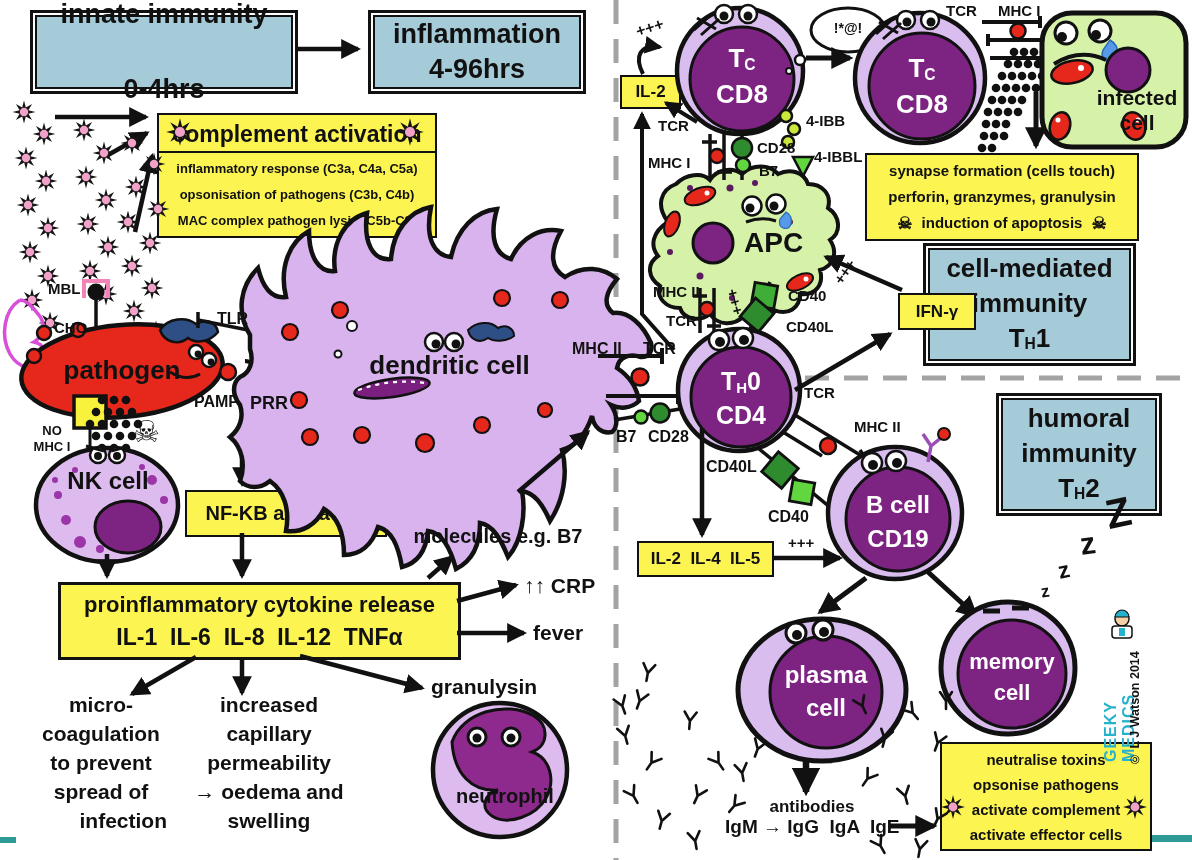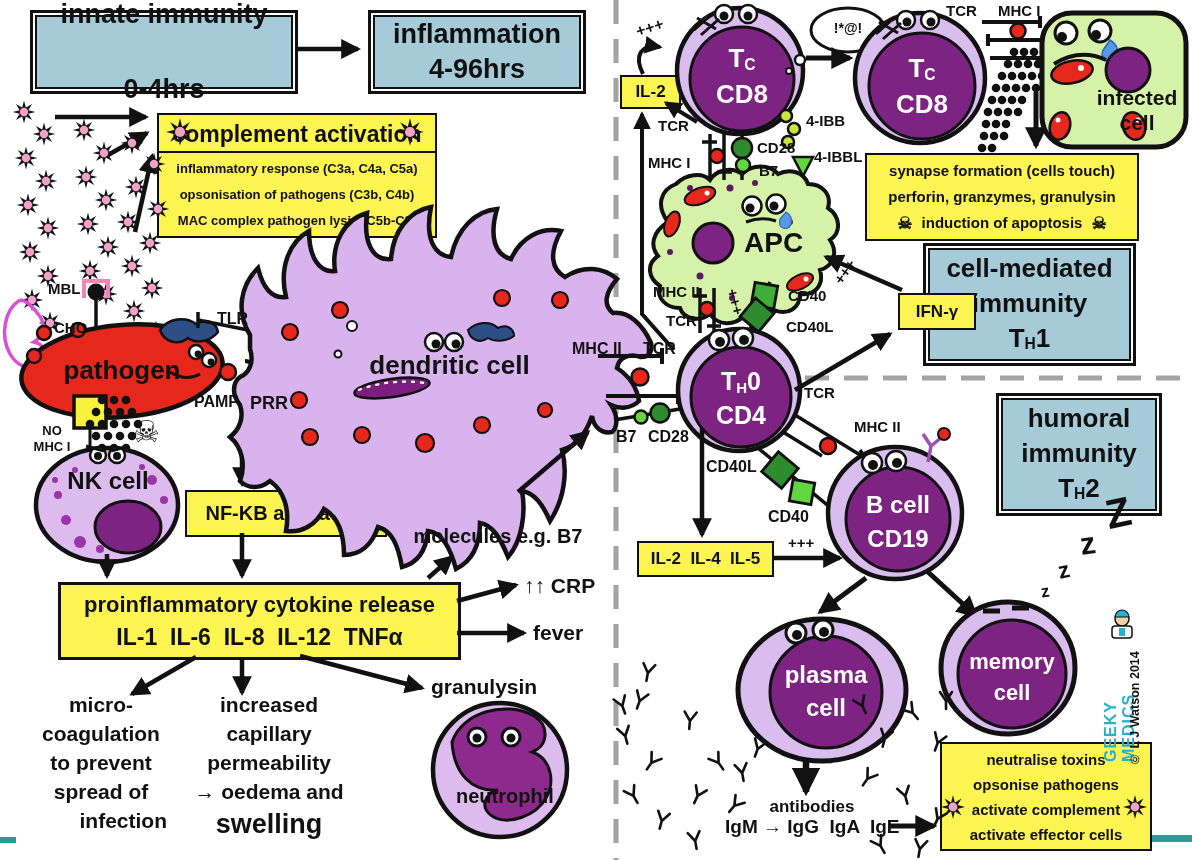--- a/index.html
+++ b/index.html
@@ -563,21 +563,21 @@
     <span class="lbl ctr" style="left:35px;top:694px;width:132px;font-size:21px;">micro-</span>
     <span class="lbl ctr" style="left:35px;top:723px;width:132px;font-size:21px;">coagulation</span>
     <span class="lbl ctr" style="left:35px;top:752px;width:132px;font-size:21px;">to prevent</span>
     <span class="lbl ctr" style="left:35px;top:781px;width:132px;font-size:21px;">spread of</span>
     <span class="lbl ctr" style="left:35px;top:810px;width:132px;font-size:21px;text-align:right;">infection</span>
 
     <span class="lbl ctr" style="left:198px;top:694px;width:142px;font-size:21px;">increased</span>
     <span class="lbl ctr" style="left:198px;top:723px;width:142px;font-size:21px;">capillary</span>
     <span class="lbl ctr" style="left:198px;top:752px;width:142px;font-size:21px;">permeability</span>
     <span class="lbl ctr" style="left:190px;top:781px;width:158px;font-size:21px;">→ oedema and</span>
-    <span class="lbl ctr" style="left:198px;top:810px;width:142px;font-size:27px;">swelling</span>
+    <span class="lbl ctr" style="left:198px;top:810px;width:142px;font-size:21px;">swelling</span>
 
     <span class="lbl ctr" style="left:456px;top:754px;width:90px;font-size:20px;margin-top:32px;">neutrophil</span>
 
     <span class="lbl" style="left:636px;top:20px;font-size:16px;transform:rotate(-18deg);">+++</span>
     <span class="lbl ctr" style="left:822px;top:21px;width:52px;font-size:14px;">!*@!</span>
     <span class="lbl" style="left:658px;top:118px;font-size:15px;">TCR</span>
     <span class="lbl" style="left:648px;top:155px;font-size:15px;">MHC I</span>
     <span class="lbl" style="left:757px;top:140px;font-size:15px;">CD28</span>
     <span class="lbl" style="left:759px;top:163px;font-size:15px;">B7</span>
     <span class="lbl" style="left:806px;top:113px;font-size:15px;">4-IBB</span>

